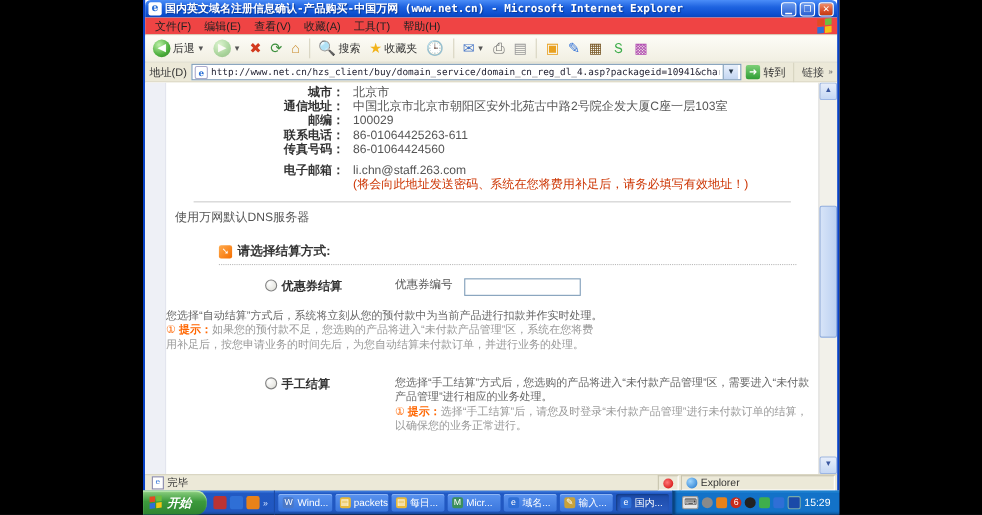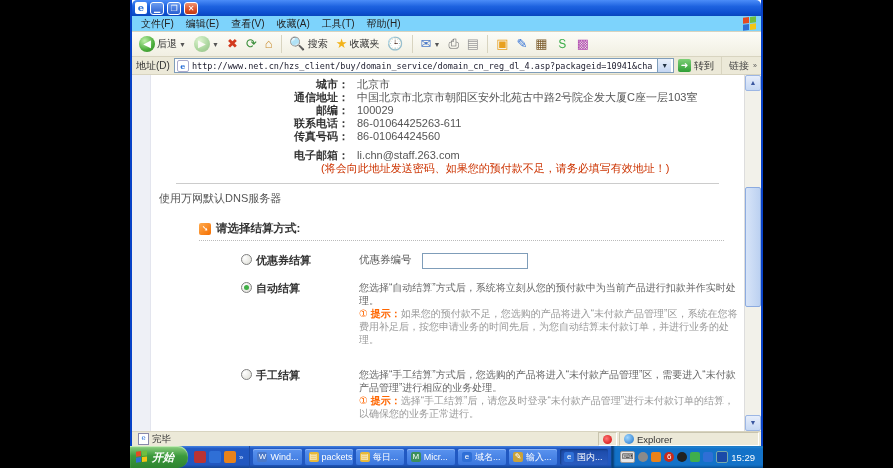--- a/index.html
+++ b/index.html
@@ -10,21 +10,21 @@
   .window{display:flex;flex-direction:column;height:446px;border-left:2px solid #0842c6;border-right:2px solid #0842c6;box-sizing:border-box;background:#fff;}
   .titlebar{height:16px;flex:0 0 16px;display:flex;align-items:center;gap:3px;padding:0 3px;
     background:linear-gradient(180deg,#4b8df8 0%,#1e63e0 40%,#0d4fd0 80%,#0846bd 100%);
     border-radius:5px 5px 0 0;color:#fff;}
   .titlebar .title{flex:1;font-family:"DejaVu Sans Mono","Liberation Mono",monospace;font-size:10px;font-weight:bold;white-space:nowrap;overflow:hidden;text-shadow:1px 1px 1px #0a3996;}
   .ie-page-icon{width:12px;height:12px;background:#fff;border-radius:2px;color:#2a6fd6;font-size:10px;font-weight:bold;line-height:12px;text-align:center;font-family:"DejaVu Serif",serif;}
   .winbtn{width:14px;height:13px;border-radius:3px;border:1px solid #fff;box-sizing:border-box;
     font-size:8px;line-height:11px;text-align:center;color:#fff;
     background:linear-gradient(180deg,#6b9cf0,#2a5fd0);}
   .winbtn.close{background:linear-gradient(180deg,#f0926f,#d9502a 60%,#c23a12);}
-  .menubar{height:15px;flex:0 0 15px;background:#7dd3fc;display:flex;align-items:center;gap:2px;padding:0 4px;border-bottom:1px solid #d8d4c0;font-size:10px;color:#222;}
+  .menubar{height:15px;flex:0 0 15px;background:#ef4444;display:flex;align-items:center;gap:2px;padding:0 4px;border-bottom:1px solid #d8d4c0;font-size:10px;color:#222;}
   .menubar .mi{padding:0 5px;}
   .menubar .spacer{flex:1;}
   .winflag{width:14px;height:14px;display:grid;grid-template-columns:6px 6px;grid-template-rows:6px 6px;gap:1px;transform:skewY(-6deg);}
   .winflag i{display:block;}
   
   .toolbar{height:24px;flex:0 0 24px;background:linear-gradient(180deg,#fdfcf7,#f1efe2);display:flex;align-items:center;gap:2px;padding:0 4px;border-bottom:1px solid #d8d4c0;font-size:10px;color:#333;}
   .tbtn{display:flex;align-items:center;gap:2px;padding:1px 3px;border-radius:2px;}
   .sphere{width:16px;height:16px;border-radius:50%;background:radial-gradient(circle at 35% 30%,#bdf0a8,#4cae3c 60%,#2d7d22);color:#fff;font-size:10px;line-height:16px;text-align:center;}
   .sphere.dis{opacity:.45;}
   .tsep{width:1px;height:18px;background:#d8d4c0;margin:0 3px;}
@@ -34,21 +34,21 @@
   .addrbar{height:17px;flex:0 0 17px;background:#ece9d8;display:flex;align-items:center;gap:4px;padding:0 4px;border-bottom:1px solid #d8d4c0;font-size:10px;color:#333;}
   .addr-input{flex:1;height:13px;background:#fff;border:1px solid #7f9db9;display:flex;align-items:center;gap:3px;padding:0 2px;overflow:hidden;}
   .addr-input .url{font-family:"DejaVu Sans Mono","Liberation Mono",monospace;font-size:8.5px;color:#223;white-space:nowrap;overflow:hidden;flex:1;}
   .addr-drop{width:13px;height:13px;background:linear-gradient(#e8f0fb,#c4d6f2);border-left:1px solid #7f9db9;font-size:7px;text-align:center;line-height:13px;color:#234;}
   .go-arrow{width:13px;height:13px;border-radius:2px;background:linear-gradient(#7ed078,#2f9e35);color:#fff;font-size:9px;line-height:13px;text-align:center;}
   
   .content{flex:1;display:flex;overflow:hidden;background:#fff;}
   .leftstrip{width:18px;background:#eef0f6;border-right:1px solid #e3e5ee;}
   .page{flex:1;padding-top:3px;font-size:11px;color:#555;overflow:hidden;}
   .row{display:flex;line-height:13px;}
-  .row .lbl{width:162px;text-align:right;font-weight:bold;color:#333;flex:0 0 162px;padding-left:36px;}
+  .row .lbl{width:162px;text-align:right;font-weight:bold;color:#333;flex:0 0 162px;}
   .row .val{margin-left:8px;color:#555;}
   .red{color:#cc3300;}
   .note{margin-left:170px;line-height:13px;}
   .hline{height:1px;background:#ccc;margin:8px 25px 0 25px;}
   .sect{display:flex;align-items:center;gap:5px;margin:16px 20px 0 48px;padding-bottom:4px;border-bottom:1px dotted #bbb;font-weight:bold;color:#333;font-size:11.5px;}
   .sect-icon{width:12px;height:12px;background:linear-gradient(135deg,#ffab4e,#f56e00);border-radius:2px;color:#fff;font-size:8px;line-height:12px;text-align:center;}
   .opt{display:flex;margin-top:12px;}
   .opt-left{flex:0 0 118px;margin-left:90px;display:flex;align-items:flex-start;gap:4px;font-weight:bold;color:#333;}
   .radio{width:11px;height:11px;border-radius:50%;border:1px solid #808080;background:radial-gradient(circle at 30% 30%,#fff,#dcdcd4);box-sizing:border-box;position:relative;flex:0 0 11px;margin-top:1px;}
   .radio.sel::after{content:"";position:absolute;left:2px;top:2px;width:5px;height:5px;border-radius:50%;background:#3faf46;}
@@ -86,20 +86,21 @@
   .trico{width:10px;height:10px;border-radius:2px;font-size:8px;line-height:10px;text-align:center;color:#fff;}
 </style>
 </head>
 <body>
 
 <div class="screen">
 
   <div class="window">
     <div class="titlebar">
       <span class="ie-page-icon">e</span>
+      <span class="title">国内英文域名注册信息确认-产品购买-中国万网 (www.net.cn) - Microsoft Internet Explorer</span>
       <span class="winbtn">▁</span>
       <span class="winbtn">❐</span>
       <span class="winbtn close">✕</span>
     </div>
     <div class="menubar">
       <span class="mi">文件(F)</span>
       <span class="mi">编辑(E)</span>
       <span class="mi">查看(V)</span>
       <span class="mi">收藏(A)</span>
       <span class="mi">工具(T)</span>
@@ -207,21 +208,21 @@
           <span class="val">86-01064425263-611</span>
         </div>
         <div class="row" style="margin-bottom:6px">
           <span class="lbl">传真号码：</span>
           <span class="val">86-01064424560</span>
         </div>
         <div class="row">
           <span class="lbl">电子邮箱：</span>
           <span class="val red">li.chn@staff.263.com</span>
         </div>
-        <div class="note red">(将会向此地址发送密码、如果您的预付款不足，请务必填写有效地址！)</div>
+        <div class="note red">(将会向此地址发送密码、系统在您将费用补足后，请务必填写有效地址！)</div>
         <div class="hline"></div>
         <div class="row" style="margin-top:8px">
           <span class="val">使用万网默认DNS服务器</span>
         </div>
 
         <div class="sect">
           <span class="sect-icon">➘</span>
           <span>请选择结算方式:</span>
         </div>
 
@@ -230,24 +231,20 @@
             <span class="radio"></span>
             <span>优惠券结算</span>
           </div>
           <div class="opt-body coupon-row">
             <span>优惠券编号</span>
             <input class="coupon-input" value="" style="">
           </div>
         </div>
 
         <div class="opt">
-          <div class="opt-left">
-            <span class="radio sel"></span>
-            <span>自动结算</span>
-          </div>
           <div class="opt-body">
             <div>您选择“自动结算”方式后，系统将立刻从您的预付款中为当前产品进行扣款并作实时处理。</div>
             <div class="tip">
               <span class="ticon">①</span>
               <b>提示：</b><span>如果您的预付款不足，您选购的产品将进入“未付款产品管理”区，系统在您将费用补足后，按您申请业务的时间先后，为您自动结算未付款订单，并进行业务的处理。</span>
             </div>
           </div>
         </div>
 
         <div class="opt" style="margin-top:22px">

